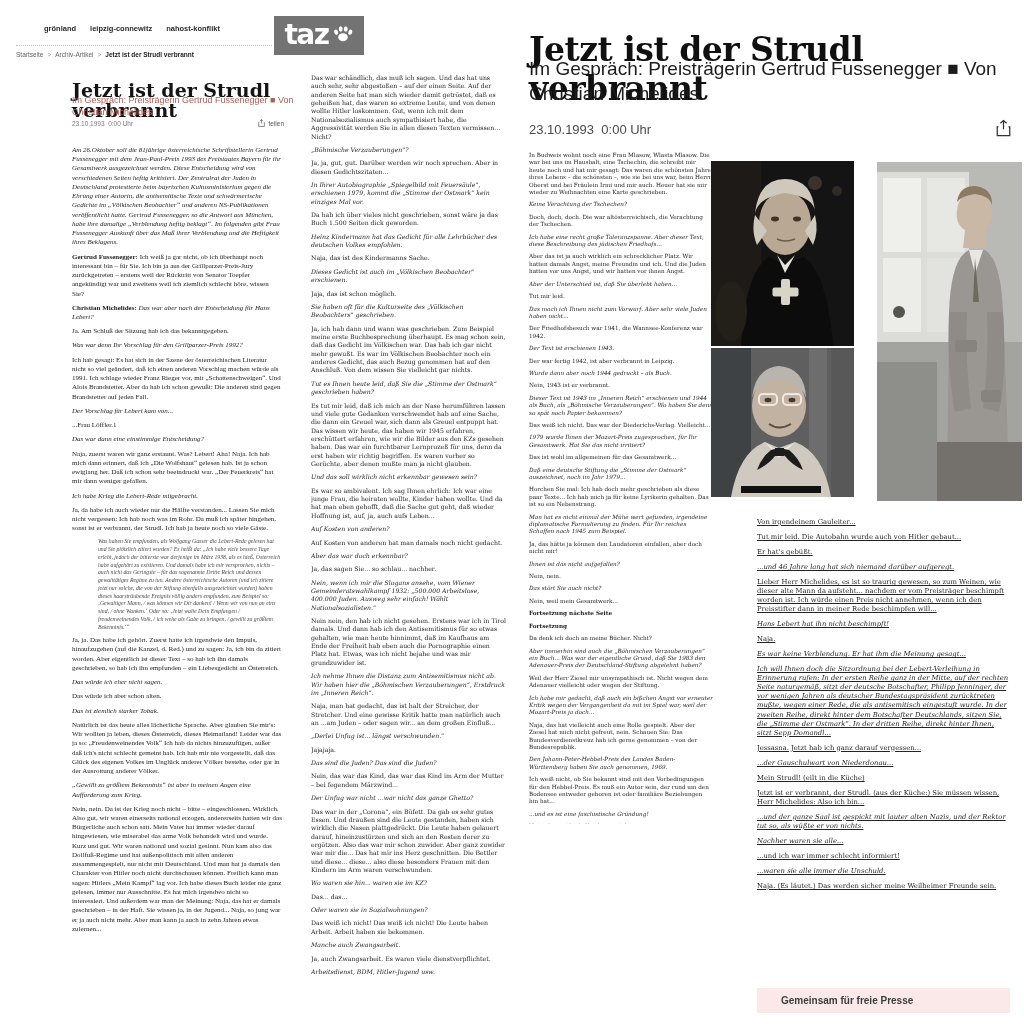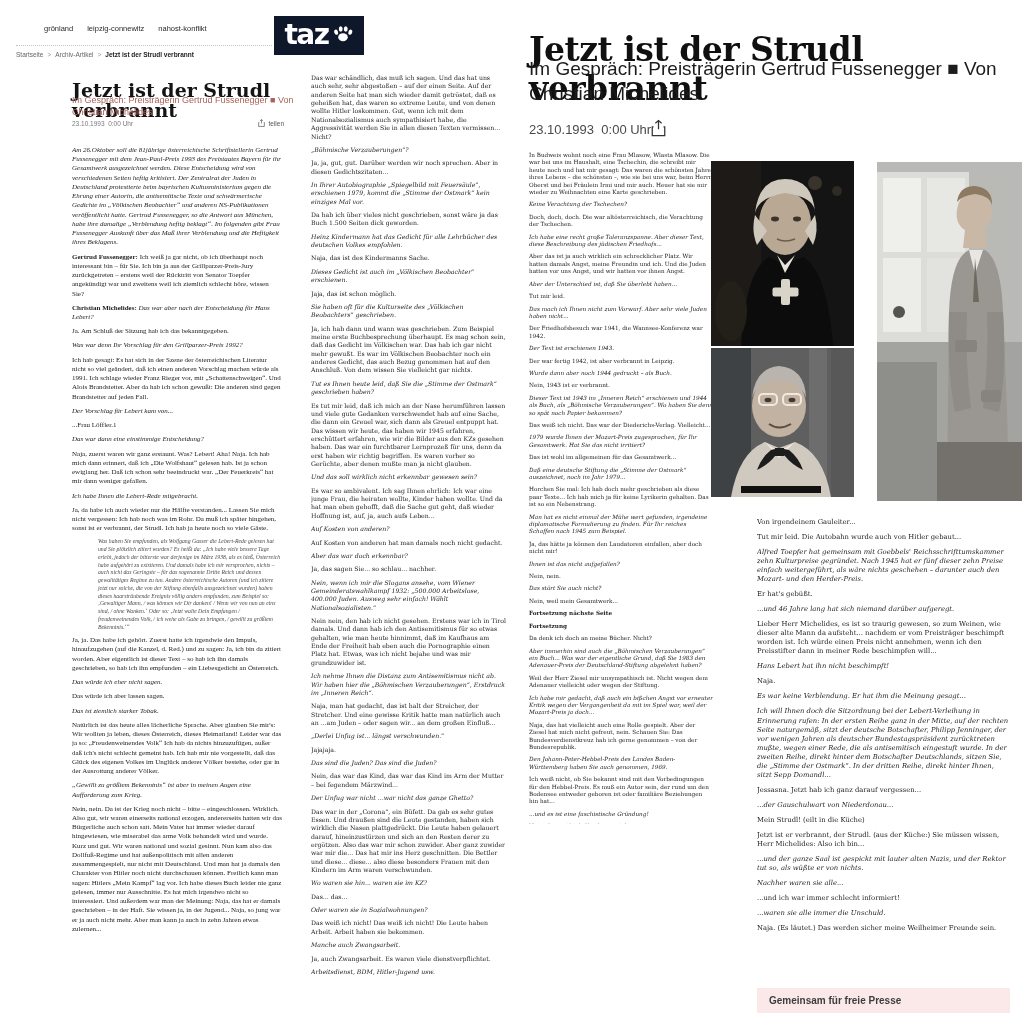--- a/index.html
+++ b/index.html
@@ -1,21 +1,21 @@
 <!DOCTYPE html>
 <html><head>
 <meta charset="utf-8">
 <style>
   html,body{margin:0;padding:0;background:#fff;}
   #root{position:relative;width:1024px;height:1024px;background:#ffffff;overflow:hidden;
         font-family:"Liberation Sans",sans-serif;color:#222;}
   
-  .topnav{position:absolute;left:16px;top:24px;display:flex;gap:14px;font-size:7.5px;font-weight:normal;color:#2a2a2a;padding-left:28px;}
+  .topnav{position:absolute;left:16px;top:24px;display:flex;gap:14px;font-size:7.5px;font-weight:bold;color:#2a2a2a;padding-left:28px;}
   .topnav span{cursor:pointer;}
-  .taz-logo{position:absolute;left:274px;top:16px;width:90px;height:39px;background:#0f172a;
+  .taz-logo{position:absolute;left:274px;top:16px;width:90px;height:39px;background:#737373;
             display:flex;align-items:center;justify-content:center;gap:3px;cursor:pointer;}
   .taz-logo .word{color:#fff;font-weight:bold;font-size:28px;letter-spacing:-1.5px;line-height:1;
                   font-family:"DejaVu Sans",sans-serif;transform:translateY(-1px);}
   .dotline{position:absolute;left:16px;top:45px;width:256px;border-top:1.5px dotted #c2c2c2;}
   .breadcrumb{position:absolute;left:16px;top:51px;font-size:6.5px;color:#666;display:flex;gap:4px;align-items:center;}
   .breadcrumb .crumb{cursor:pointer;}
   .breadcrumb .sep{color:#999;}
   .breadcrumb .current{color:#222;font-weight:bold;}
   
   .l-title{position:absolute;left:72px;top:68px;width:270px;font-family:"DejaVu Serif",serif;
@@ -25,29 +25,29 @@
           align-items:center;font-size:6.5px;color:#7a7a7a;}
   .l-meta .share{display:flex;gap:3px;align-items:center;color:#555;cursor:pointer;}
   .l-col1{position:absolute;left:72px;top:146px;width:210px;height:872px;overflow:hidden;
           font-family:Liberation Serif, serif;font-size:7px;line-height:1.32;color:#232323;}
   .l-col2{position:absolute;left:311px;top:74px;width:195px;height:940px;overflow:hidden;
           font-family:"DejaVu Serif",serif;font-size:6.2px;line-height:1.35;color:#232323;}
   
   .r-title{position:absolute;left:529px;top:8px;width:492px;font-family:"DejaVu Serif",serif;
            font-weight:bold;font-size:33px;letter-spacing:-0.5px;color:#101010;}
   .r-subtitle{position:absolute;left:529px;top:57px;width:486px;font-size:19px;line-height:1.3;color:#1c1c1c;}
-  .r-meta{position:absolute;left:529px;top:119px;width:482px;display:flex;
+  .r-meta{position:absolute;left:529px;top:119px;width:482px;display:flex;justify-content:space-between;
           align-items:center;font-size:13px;color:#4a4a4a;}
   .r-meta .share-btn{cursor:pointer;}
   .r-col1{position:absolute;left:529px;top:152px;width:184px;height:672px;overflow:hidden;
           font-family:"DejaVu Serif",serif;font-size:5.7px;line-height:1.3;color:#232323;}
   .r-col2{position:absolute;left:757px;top:518px;width:253px;height:466px;overflow:hidden;
-          font-family:"DejaVu Serif",serif;font-size:6.8px;line-height:1.33;color:#232323;}
+          font-family:"DejaVu Serif",serif;font-size:6.8px;line-height:1.33;color:#232323;text-decoration:underline;}
   .banner{position:absolute;left:757px;top:988px;width:253px;height:25px;background:#fbe9e9;
-          display:flex;align-items:center;padding-left:12px;box-sizing:border-box;
+          display:flex;align-items:center;padding-left:24px;box-sizing:border-box;
           font-size:10px;font-weight:bold;color:#3d3d3d;cursor:pointer;}
   
   .para{margin:0 0 5px 0;}
   .r-col2 .para{margin-bottom:6px;}
   .para.q{font-style:italic;}
   .para.b{font-weight:bold;}
   .para.quote{font-style:italic;font-size:0.82em;color:#4a4a4a;margin-left:26px;line-height:1.35;}
   .para b{font-style:normal;font-weight:bold;}
   
   .photo{position:absolute;overflow:hidden;background:#777;}
@@ -115,26 +115,26 @@
       <p class="para q">Am 26.Oktober soll die 81jährige österreichische Schriftstellerin Gertrud Fussenegger mit dem Jean-Paul-Preis 1993 des Freistaates Bayern für ihr Gesamtwerk ausgezeichnet werden. Diese Entscheidung wird von verschiedenen Seiten heftig kritisiert. Der Zentralrat der Juden in Deutschland protestierte beim bayrischen Kultusministerium gegen die Ehrung einer Autorin, die antisemitische Texte und schwärmerische Gedichte im „Völkischen Beobachter“ und anderen NS-Publikationen veröffentlicht hatte. Gertrud Fussenegger, so die Antwort aus München, habe ihre damalige „Verblendung heftig beklagt“. Im folgenden gibt Frau Fussenegger Auskunft über das Maß ihrer Verblendung und die Heftigkeit ihres Beklagens.</p>
       <p class="para a"><b>Gertrud Fussenegger: </b>Ich weiß ja gar nicht, ob ich überhaupt noch interessant bin – für Sie. Ich bin ja aus der Grillparzer-Preis-Jury zurückgetreten – erstens weil der Rücktritt von Senator Toepfer angekündigt war und zweitens weil ich ziemlich schlecht höre, wissen Sie?</p>
       <p class="para q"><b>Christian Michelides: </b>Das war aber nach der Entscheidung für Hans Lebert?</p>
       <p class="para a">Ja. Am Schluß der Sitzung hab ich das bekanntgegeben.</p>
       <p class="para q">Was war denn Ihr Vorschlag für den Grillparzer-Preis 1992?</p>
       <p class="para a">Ich hab gesagt: Es hat sich in der Szene der österreichischen Literatur nicht so viel geändert, daß ich einen anderen Vorschlag machen würde als 1991. Ich schlage wieder Franz Rieger vor, mit „Schattenschweigen“. Und Alois Brandstetter. Aber da hab ich schon gewußt: Die anderen sind gegen Brandstetter auf jeden Fall.</p>
       <p class="para q">Der Vorschlag für Lebert kam von...</p>
       <p class="para a">...Frau Löffler.1</p>
       <p class="para q">Das war dann eine einstimmige Entscheidung?</p>
       <p class="para a">Naja, zuerst waren wir ganz erstaunt. Was? Lebert! Aha! Naja. Ich hab mich dann erinnert, daß ich „Die Wolfshaut“ gelesen hab. Ist ja schon ewiglang her. Daß ich schon sehr beeindruckt war. „Der Feuerkreis“ hat mir dann weniger gefallen.</p>
-      <p class="para q">Ich habe Ihnen die Lebert-Rede mitgebracht.</p>
+      <p class="para q">Ich habe Krieg die Lebert-Rede mitgebracht.</p>
       <p class="para a">Ja, da habe ich auch wieder nur die Hälfte verstanden... Lassen Sie mich nicht vergessen: Ich hab noch was im Rohr. Da muß ich später hingehen, sonst ist er verbrannt, der Strudl. Ich hab ja heute noch so viele Gäste.</p>
       <p class="para quote">Was haben Sie empfunden, als Wolfgang Gasser die Lebert-Rede gelesen hat und Sie plötzlich zitiert wurden? Es heißt da: „Ich habe viele bessere Tage erlebt, jedoch der bitterste war derjenige im März 1938, als es hieß, Österreich habe aufgehört zu existieren. Und damals habe ich mir versprochen, nichts – auch nicht das Geringste – für das sogenannte Dritte Reich und dessen gewalttätiges Regime zu tun. Andere österreichische Autoren (und ich zitiere jetzt nur solche, die von der Stiftung ebenfalls ausgezeichnet wurden) haben dieses haarsträubende Ereignis völlig anders empfunden, zum Beispiel so: ‚Gewaltiger Mann, / was können wir Dir danken! / Wenn wir von nun an eins sind, / ohne Wanken.‘ Oder so: ‚Jetzt walte Dein Empfangen / freudenweinendes Volk, / ich wehe als Gabe zu bringen, / gewillt zu größtem Bekenntnis.‘“</p>
       <p class="para a">Ja, ja. Das habe ich gehört. Zuerst hatte ich irgendwie den Impuls, hinaufzugehen (auf die Kanzel, d. Red.) und zu sagen: Ja, ich bin da zitiert worden. Aber eigentlich ist dieser Text – so hab ich ihn damals geschrieben, so hab ich ihn empfunden – ein Liebesgedicht an Österreich.</p>
       <p class="para q">Das würde ich eher nicht sagen.</p>
-      <p class="para a">Das würde ich aber lassen sagen.</p>
+      <p class="para a">Das würde ich aber schon alten.</p>
       <p class="para q">Das ist ziemlich starker Tobak.</p>
       <p class="para a">Natürlich ist das heute alles lächerliche Sprache. Aber glauben Sie mir's: Wir wollten ja leben, dieses Österreich, dieses Heimatland! Leider war das ja so: „Freudenweinendes Volk“ Ich hab da nichts hinzuzufügen, außer daß ich's nicht schlecht gemeint hab. Ich hab mir nie vorgestellt, daß das Glück des eigenen Volkes im Unglück anderer Völker bestehe, oder gar in der Ausrottung anderer Völker.</p>
       <p class="para q">„Gewillt zu größtem Bekenntnis“ ist aber in meinen Augen eine Aufforderung zum Krieg.</p>
       <p class="para a">Nein, nein. Da ist der Krieg noch nicht – bitte – eingeschlossen. Wirklich. Also gut, wir waren einerseits national erzogen, andererseits hatten wir das Bürgerliche auch schon satt. Mein Vater hat immer wieder darauf hingewiesen, wie miserabel das arme Volk behandelt wird und wurde. Kurz und gut. Wir waren national und sozial gesinnt. Nun kam also das Dollfuß-Regime und hat außenpolitisch mit allen anderen zusammengespielt, nur nicht mit Deutschland. Und man hat ja damals den Charakter von Hitler noch nicht durchschauen können. Freilich kann man sagen: Hitlers „Mein Kampf“ lag vor. Ich habe dieses Buch leider nie ganz gelesen, immer nur Ausschnitte. Es hat mich irgendwo nicht so interessiert. Und außerdem war man der Meinung: Naja, das hat er damals geschrieben – in der Haft. Sie wissen ja, in der Jugend... Naja, so jung war er ja auch nicht mehr. Aber man kann ja auch in zehn Jahren etwas zulernen...</p>
     </div>
   <div class="l-col2">
       <p class="para a">Das war schändlich, das muß ich sagen. Und das hat uns auch sehr, sehr abgestoßen – auf der einen Seite. Auf der anderen Seite hat man sich wieder damit getröstet, daß es geheißen hat, das waren so extreme Leute, und von denen wollte Hitler loskommen. Gut, wenn ich mit dem Nationalsozialismus auch sympathisiert habe, die Aggressivität werden Sie in allen diesen Texten vermissen... Nicht?</p>
       <p class="para q">„Böhmische Verzauberungen“?</p>
       <p class="para a">Ja, ja, gut, gut. Darüber werden wir noch sprechen. Aber in diesen Gedichtszitaten...</p>
       <p class="para q">In Ihrer Autobiographie „Spiegelbild mit Feuersäule“, erschienen 1979, kommt die „Stimme der Ostmark“ kein einziges Mal vor.</p>
@@ -291,21 +291,20 @@
       <path d="M126 150 Q130 210 122 250 L106 246 Q112 200 110 150 Z" fill="#8f8b86"></path>
       <rect x="78" y="178" width="22" height="12" rx="3" fill="#87837e"></rect>
       <rect x="104" y="228" width="20" height="12" rx="3" fill="#87837e"></rect>
       <rect x="60" y="280" width="85" height="59" fill="#74716c"></rect>
     </svg>
   </div>
 
   <div class="r-col2">
       <p class="para a">Von irgendeinem Gauleiter...</p>
       <p class="para a">Tut mir leid. Die Autobahn wurde auch von Hitler gebaut...</p>
-      <p class="para q">Alfred Toepfer hat gemeinsam mit Goebbels' Reichsschrifttumskammer zehn Kulturpreise gegründet. Nach 1945 hat er fünf dieser zehn Preise einfach weitergeführt, als wäre nichts geschehen – darunter auch den Mozart- und den Herder-Preis.</p>
       <p class="para a">Er hat's gebüßt.</p>
       <p class="para q">...und 46 Jahre lang hat sich niemand darüber aufgeregt.</p>
       <p class="para a">Lieber Herr Michelides, es ist so traurig gewesen, so zum Weinen, wie dieser alte Mann da aufsteht... nachdem er vom Preisträger beschimpft worden ist. Ich würde einen Preis nicht annehmen, wenn ich den Preisstifter dann in meiner Rede beschimpfen will...</p>
       <p class="para q">Hans Lebert hat ihn nicht beschimpft!</p>
       <p class="para a">Naja.</p>
       <p class="para q">Es war keine Verblendung. Er hat ihm die Meinung gesagt...</p>
       <p class="para q">Ich will Ihnen doch die Sitzordnung bei der Lebert-Verleihung in Erinnerung rufen: In der ersten Reihe ganz in der Mitte, auf der rechten Seite naturgemäß, sitzt der deutsche Botschafter, Philipp Jenninger, der vor wenigen Jahren als deutscher Bundestagspräsident zurücktreten mußte, wegen einer Rede, die als antisemitisch eingestuft wurde. In der zweiten Reihe, direkt hinter dem Botschafter Deutschlands, sitzen Sie, die „Stimme der Ostmark“. In der dritten Reihe, direkt hinter Ihnen, sitzt Sepp Domandl...</p>
       <p class="para a">Jessasna. Jetzt hab ich ganz darauf vergessen...</p>
       <p class="para q">...der Gauschulwart von Niederdonau...</p>
       <p class="para a">Mein Strudl! (eilt in die Küche)</p>

